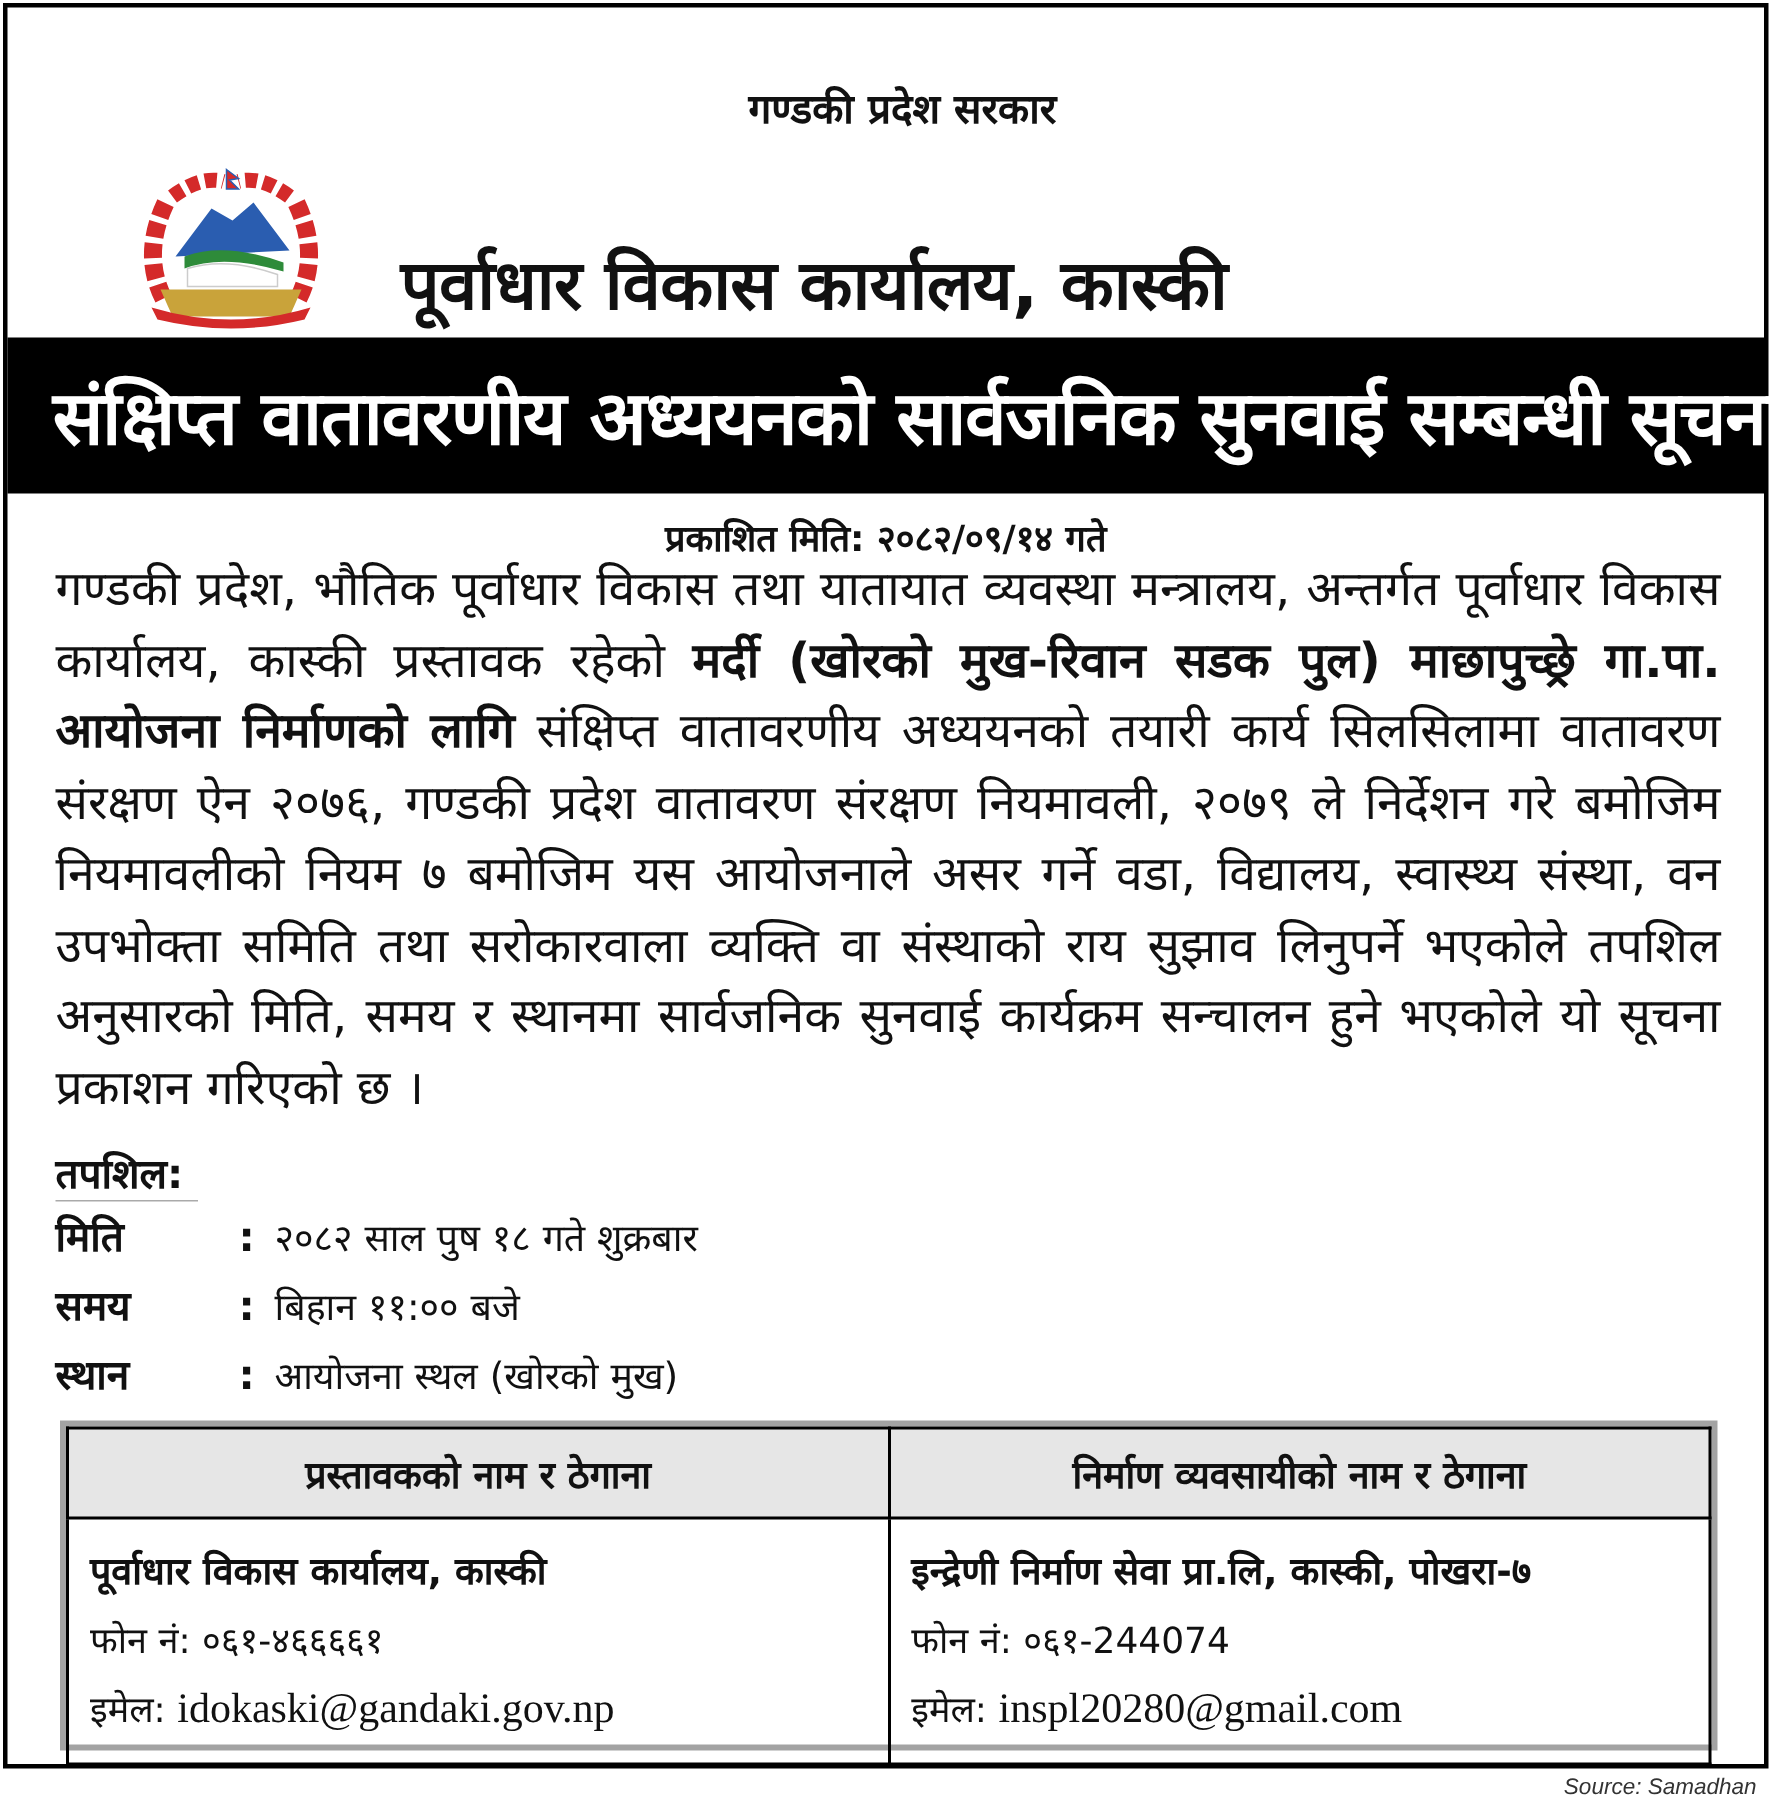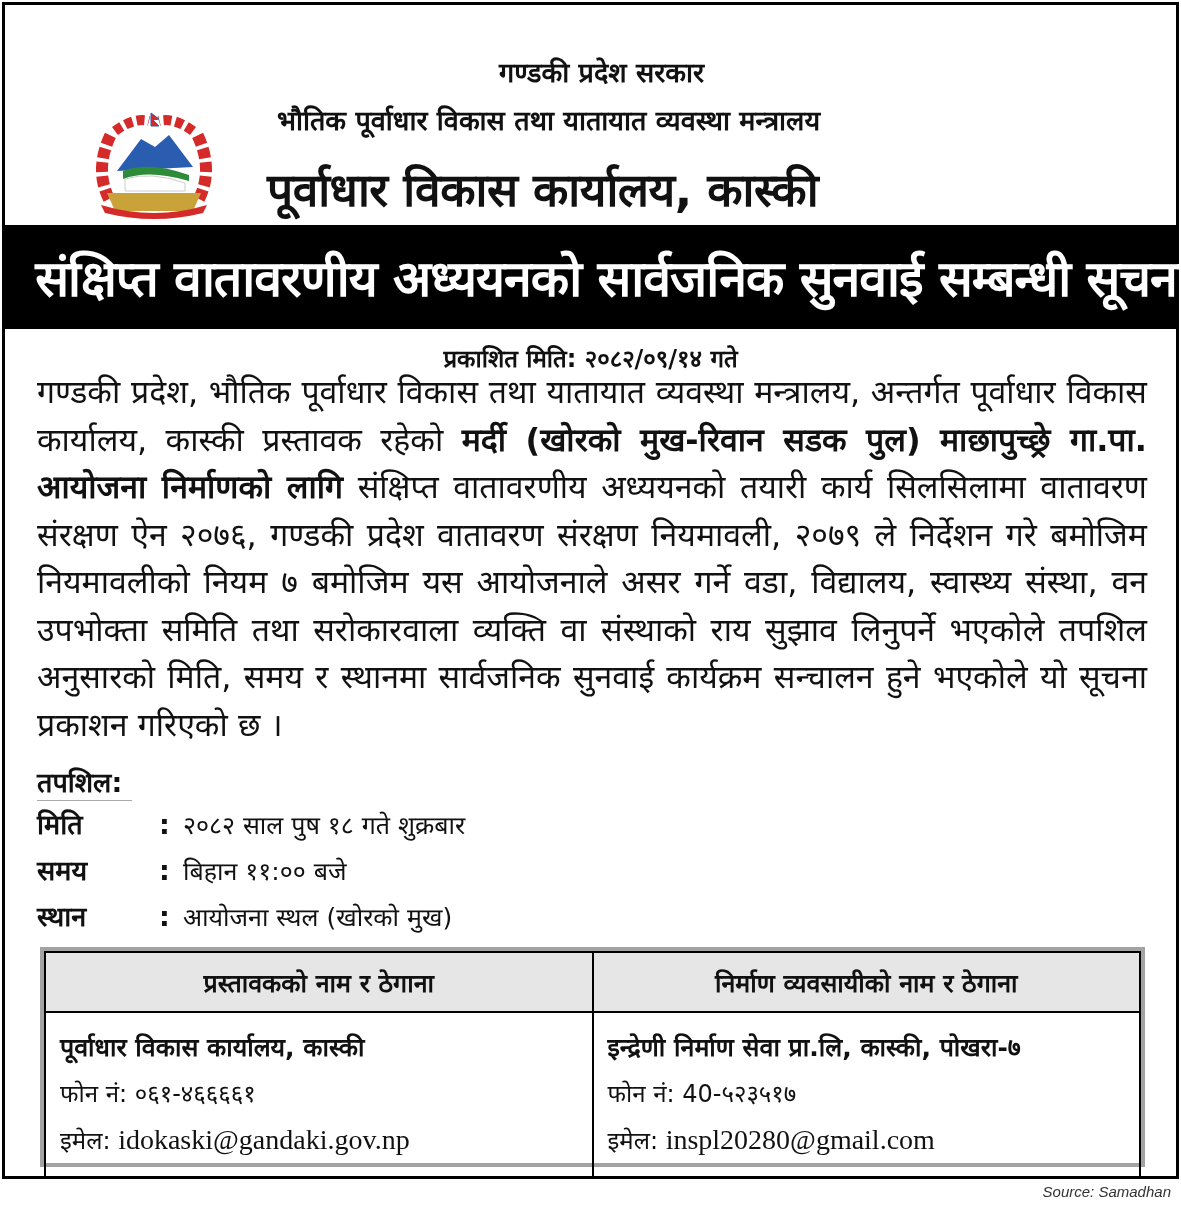--- a/index.html
+++ b/index.html
@@ -88,21 +88,20 @@
 
         <path d="M28 62 L52 30 L66 38 L80 26 L104 58 Z" fill="#2a5db0"></path>
         <path d="M34 62 Q60 52 100 66 L100 72 Q60 60 34 70 Z" fill="#2e8b3a"></path>
         <path d="M36 70 Q62 62 96 74 L96 82 L36 82 Z" fill="#fff" stroke="#ccc"></path>
 
         <path d="M18 84 L112 84 L104 102 L26 102 Z" fill="#c9a33a"></path>
         <path d="M12 96 Q65 112 118 96 L114 104 Q65 116 16 104 Z" fill="#d42a2a"></path>
       </svg>
     </div>
     <div class="gov-line l1">गण्डकी प्रदेश सरकार</div>
-    <div class="gov-line l2">भौतिक पूर्वाधार विकास तथा यातायात व्यवस्था मन्त्रालय</div>
     <div class="gov-line l3">पूर्वाधार विकास कार्यालय, कास्की</div>
   </div>
 
   <div class="banner">
     <span>संक्षिप्त वातावरणीय अध्ययनको सार्वजनिक सुनवाई सम्बन्धी सूचना</span>
   </div>
 
   <div class="published">
     <span>प्रकाशित मिति:</span>
     <span>२०८२/०९/१४ गते</span>
@@ -148,21 +147,21 @@
           </div>
           <div class="c-line">
             <span>इमेल:</span>
             <span class="c-email">idokaski@gandaki.gov.np</span>
           </div>
         </td>
         <td>
           <div class="c-name">इन्द्रेणी निर्माण सेवा प्रा.लि, कास्की, पोखरा-७</div>
           <div class="c-line">
             <span>फोन नं:</span>
-            <span>40-५२३५१७</span>
+            <span>०६१-244074</span>
           </div>
           <div class="c-line">
             <span>इमेल:</span>
             <span class="c-email">inspl20280@gmail.com</span>
           </div>
         </td>
       </tr>
     </tbody>
       </table>
   </div>

